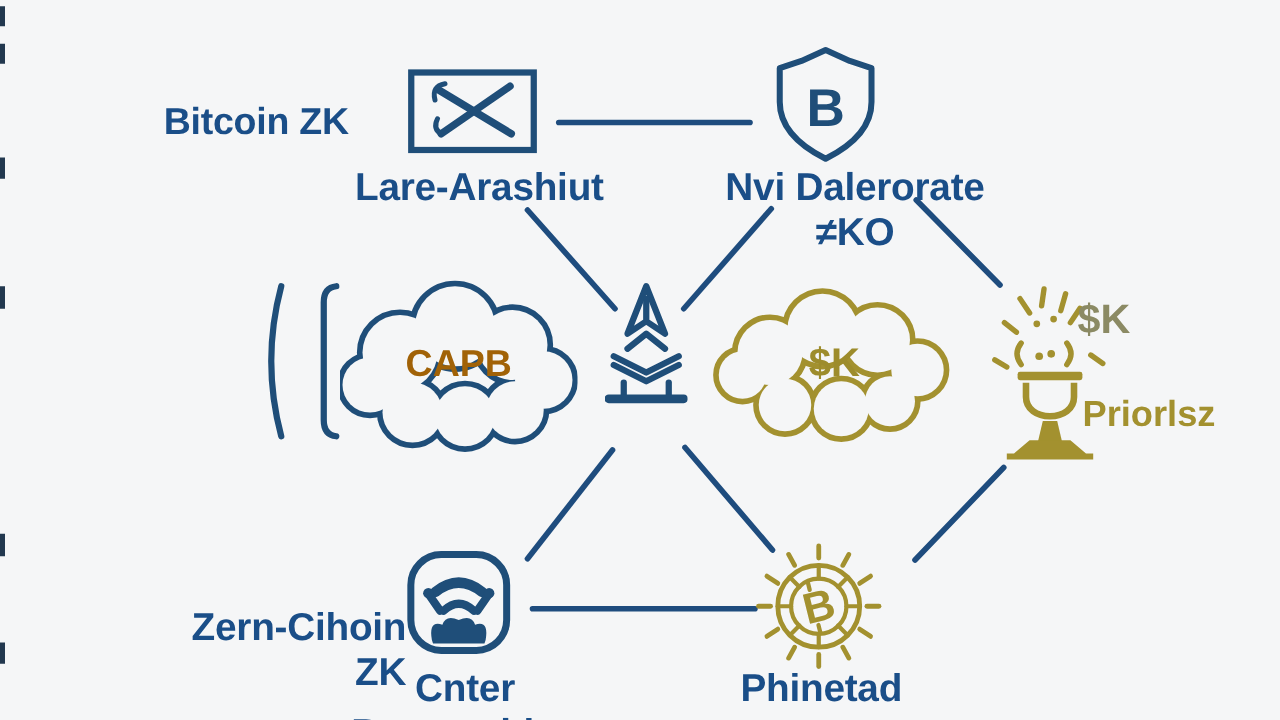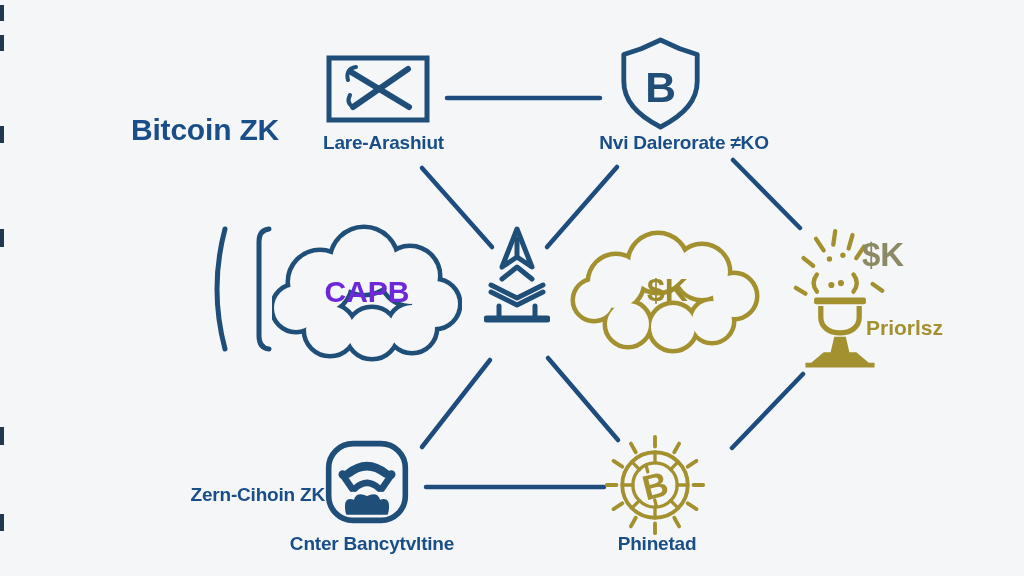--- a/index.html
+++ b/index.html
@@ -9,36 +9,36 @@
     font-family:"Liberation Sans","DejaVu Sans",sans-serif;
   }
   .canvas{position:absolute;inset:0;width:1024px;height:576px;}
   svg{display:block;}
   .connectors{position:absolute;left:0;top:0;z-index:0;}
   .node{position:absolute;z-index:1;}
   .lbl{
     position:absolute;z-index:2;color:#1a4e88;font-weight:600;
     text-align:center;letter-spacing:-0.2px;line-height:1.15;
   }
-  .lbl-xl{font-size:30px;margin-top:32px;}
-  .lbl-lg{font-size:19px;}
+  .lbl-xl{font-size:30px;}
+  .lbl-lg{font-size:31px;}
   .note{
     position:absolute;z-index:2;color:#1a4e88;font-weight:600;
     font-size:24px;line-height:31px;text-align:right;width:135px;
   }
   .cloud-text{
     position:absolute;left:0;right:0;text-align:center;font-weight:600;
-    color:#6d28d9;font-size:30px;z-index:2;
+    color:#a16207;font-size:30px;z-index:2;
   }
   .gold-text{color:#9d8c2c;}
   .prize-k{
     position:absolute;z-index:2;color:#8b8a64;font-weight:600;font-size:33px;
   }
   .prize-name{
-    position:absolute;z-index:2;color:#a3912f;font-weight:600;font-size:21px;
+    position:absolute;z-index:2;color:#a3912f;font-weight:600;font-size:29px;
   }
   .edge-tick{position:absolute;left:0;width:4px;background:#22384f;z-index:3;}
   .stroke-navy{stroke:#1f4e79;fill:none;}
   .cloud-under{stroke-width:9;fill:none;}
   .cloud-over{fill:#f5f6f7;stroke:none;}
 </style>
 </head>
 <body>
 
 <div class="canvas">

